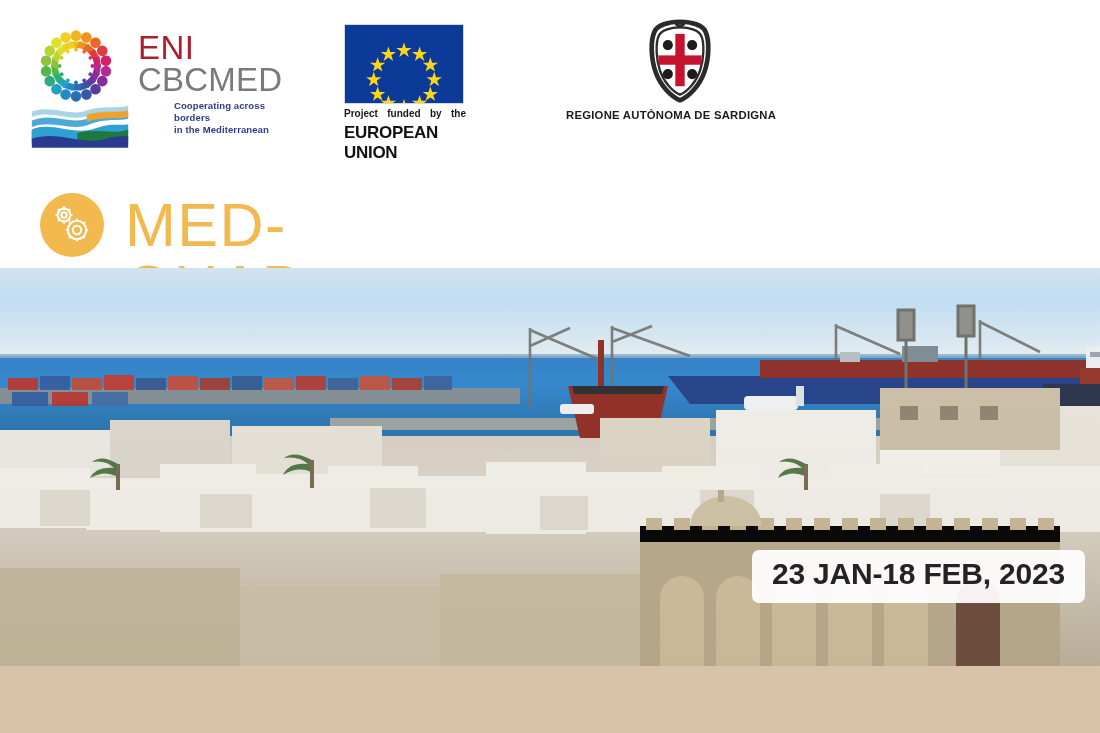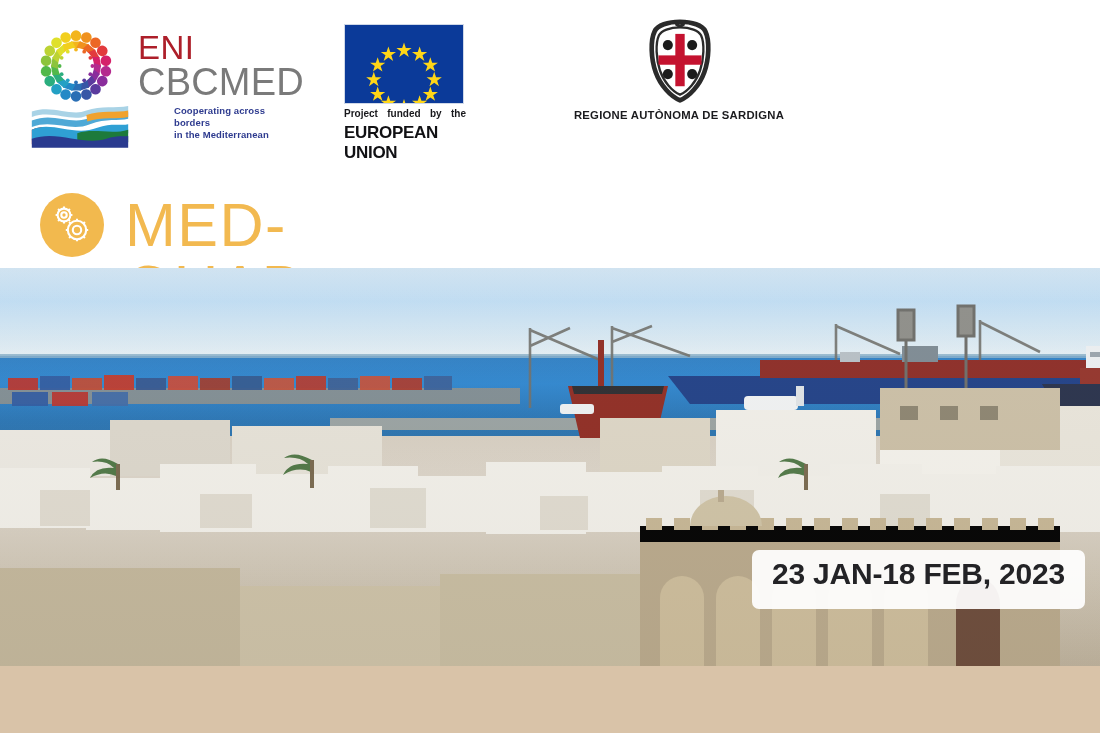--- a/index.html
+++ b/index.html
@@ -22,21 +22,21 @@
   .eni-logo { position:absolute; left:28px; top:22px; width:270px; height:125px; }
   .eni-sun { position:absolute; left:7px; top:3px; width:82px; height:82px; }
   .eni-waves { position:absolute; left:2px; top:80px; width:100px; height:48px; }
   .eni-text { position:absolute; left:110px; top:10px; width:160px; }
   .eni-word {
     font-size:33px; font-weight:400; color:#ad1f2a;
     letter-spacing:0.5px; line-height:0.95;
     font-family:"Liberation Sans", sans-serif;
   }
   .cbcmed-word {
-    font-size:38px; font-weight:400; color:#7a7a7a;
+    font-size:33px; font-weight:400; color:#7a7a7a;
     letter-spacing:0.2px; line-height:1.02;
     font-family:"Liberation Sans", sans-serif;
   }
   .eni-tag {
     margin-top:3px; font-size:9.5px; color:#2e3b8f;
     font-weight:700; line-height:1.25; letter-spacing:0.1px;margin-left:36px;
   }
 
   
   .eu-logo { position:absolute; left:344px; top:24px; width:124px; height:120px; }
@@ -52,21 +52,21 @@
   .eu-cap2 {
     position:absolute; left:0; top:99px; width:122px;
     font-size:17px; font-weight:700; color:#111114;
     letter-spacing:-0.3px; line-height:1.15;
   }
 
   
   .sard-logo { position:absolute; left:566px; top:18px; width:226px; height:130px; }
   .sard-crest { position:absolute; left:76px; top:0px; width:76px; height:86px; }
   .sard-l1, .sard-l2 {
-    position:absolute; left:0; width:226px; text-align:center;
+    position:absolute; left:0; width:226px; text-align:left;
     font-size:11.3px; font-weight:700; color:#1b1b1e; letter-spacing:0.25px;
   }
   .sard-l1 { top:91px; }
   .sard-l2 { top:107px; }
 
   
   .medquad { position:absolute; left:40px; top:190px; width:420px; height:76px; }
   .mq-circle {
     position:absolute; left:0; top:3px; width:64px; height:64px;
     border-radius:50%; background:#f2b94e;
@@ -100,21 +100,21 @@
     background:linear-gradient(#9fc3dc,#4f93c7);
   }
   .city {
     position:absolute; left:0; top:168px; width:1100px; height:230px;
     background:linear-gradient(#d7cfc2 0%, #ddd6cb 25%, #cfc6b6 60%, #bdb19c 100%);
   }
 
   
   .date-badge {
     position:absolute; left:752px; top:282px;
-    padding:7px 20px 18px 20px;
+    padding:7px 20px 12px 20px;
     background:rgba(255,255,255,0.93);
     border-radius:7px;
     font-size:30px; font-weight:700; color:#232326;
     letter-spacing:-0.2px; line-height:1.12;
     white-space:nowrap;
     z-index:6;
   }
 
   
   .footer-band {

